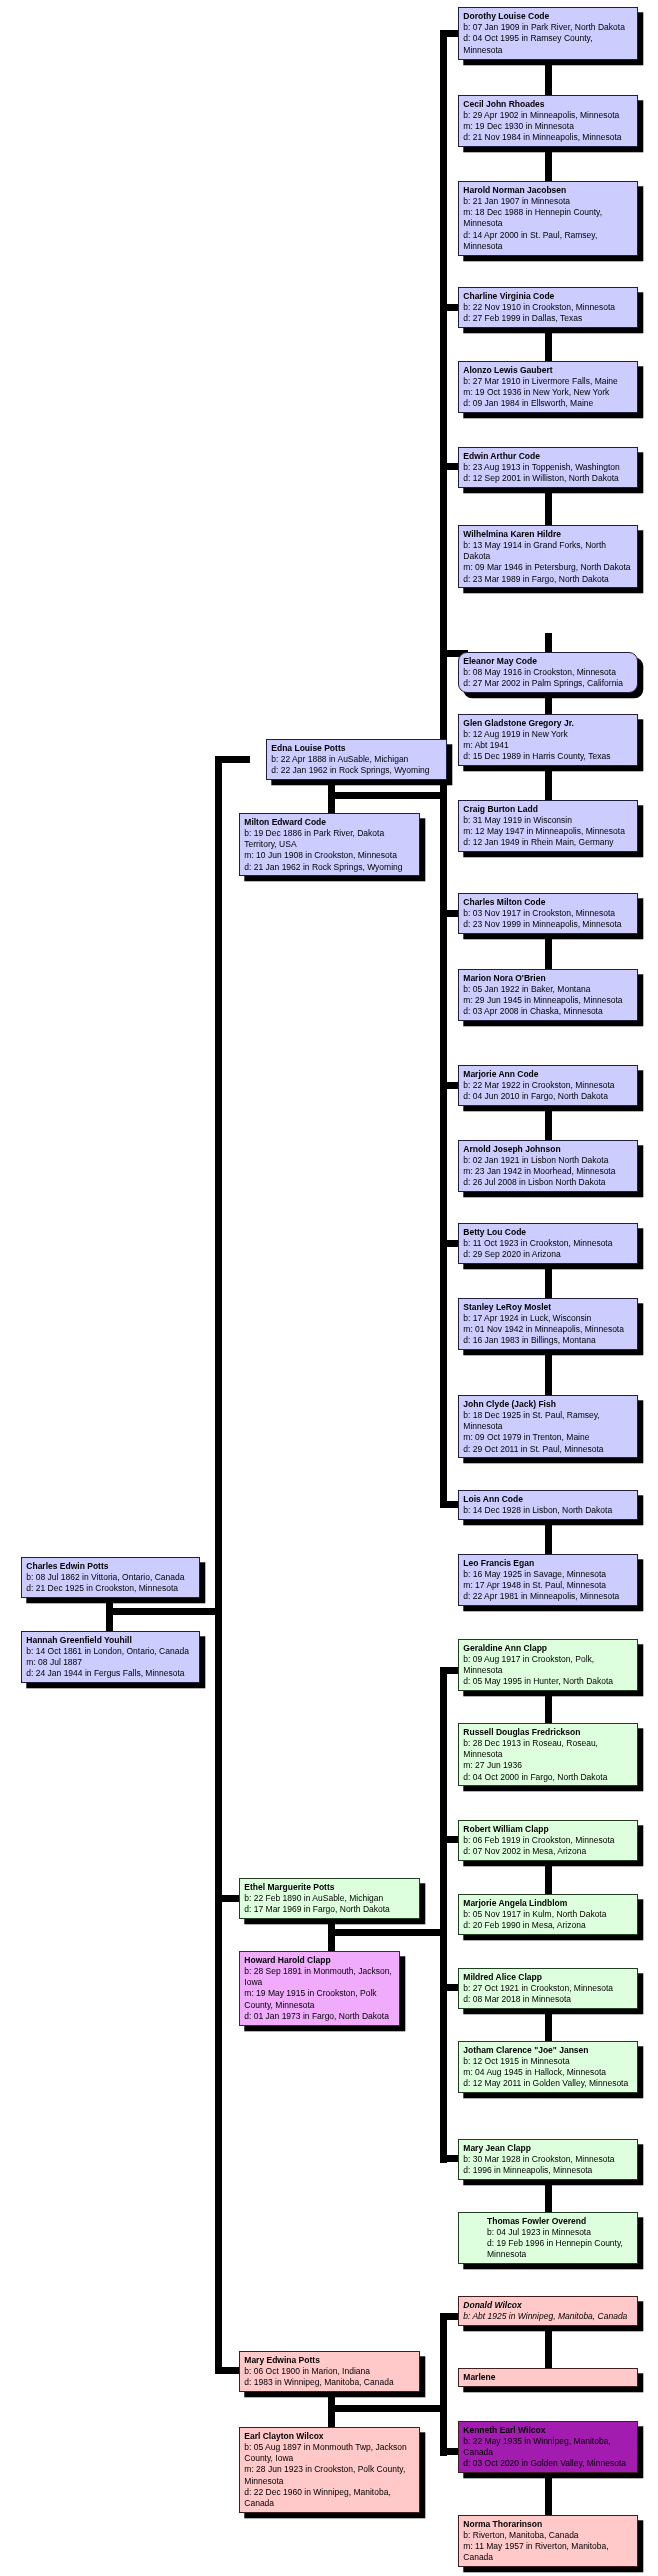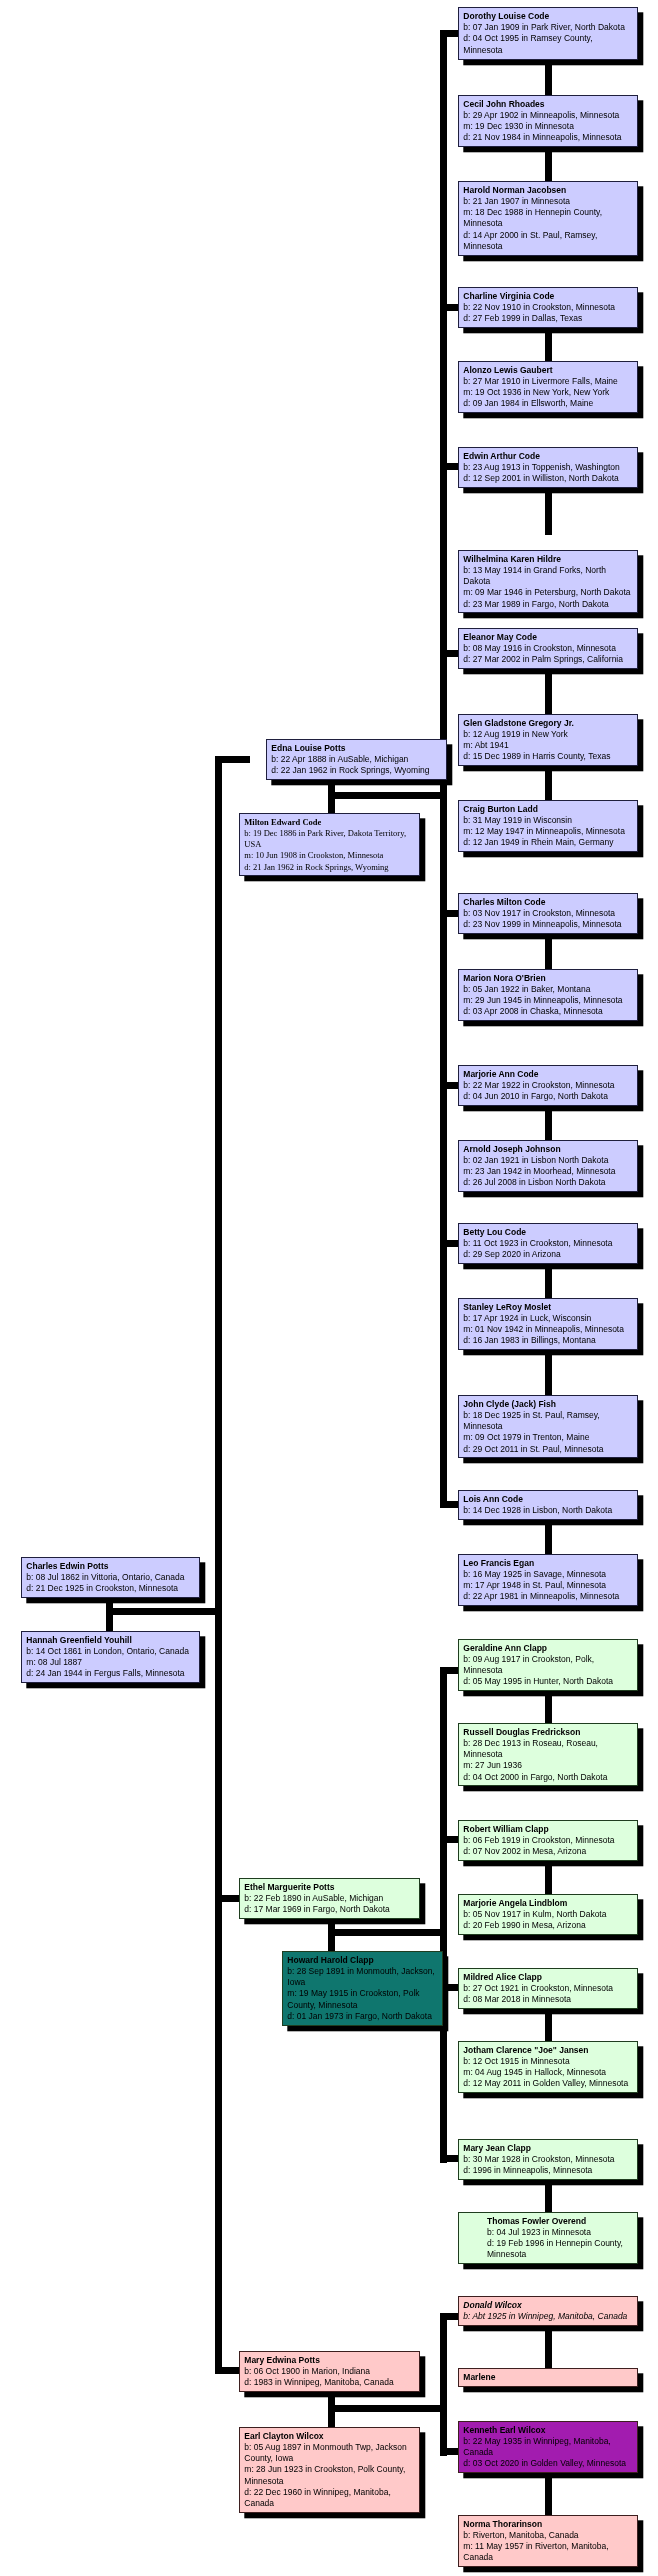--- a/index.html
+++ b/index.html
@@ -96,32 +96,32 @@
       <div class="pname">Hannah Greenfield Youhill</div>
       <div class="pline">b: 14 Oct 1861 in London, Ontario, Canada</div>
       <div class="pline">m: 08 Jul 1887</div>
       <div class="pline">d: 24 Jan 1944 in Fergus Falls, Minnesota</div>
     </div>
     <div class="person" style="left: 239px; top: 739px; width: 181px; background: rgb(204, 204, 255); border-color: rgb(31, 31, 61); margin-left: 27px;">
       <div class="pname">Edna Louise Potts</div>
       <div class="pline">b: 22 Apr 1888 in AuSable, Michigan</div>
       <div class="pline">d: 22 Jan 1962 in Rock Springs, Wyoming</div>
     </div>
-    <div class="person" style="left: 239px; top: 813px; width: 181px; background: rgb(204, 204, 255); border-color: rgb(31, 31, 61); font-family: Liberation Serif, serif;">
+    <div class="person" style="left: 239px; top: 813px; width: 181px; background: rgb(204, 204, 255); border-color: rgb(31, 31, 61);">
       <div class="pname">Milton Edward Code</div>
       <div class="pline">b: 19 Dec 1886 in Park River, Dakota Territory, USA</div>
       <div class="pline">m: 10 Jun 1908 in Crookston, Minnesota</div>
       <div class="pline">d: 21 Jan 1962 in Rock Springs, Wyoming</div>
     </div>
     <div class="person" style="left: 239px; top: 1878px; width: 181px; background: rgb(221, 255, 221); border-color: rgb(31, 61, 31);">
       <div class="pname">Ethel Marguerite Potts</div>
       <div class="pline">b: 22 Feb 1890 in AuSable, Michigan</div>
       <div class="pline">d: 17 Mar 1969 in Fargo, North Dakota</div>
     </div>
-    <div class="person" style="left: 239px; top: 1951px; width: 161px; background: #0f766e; border-color: rgb(31, 61, 31); margin-left: 43px;">
+    <div class="person" style="left: 239px; top: 1951px; width: 161px; background: #f0abfc; border-color: rgb(31, 61, 31);">
       <div class="pname">Howard Harold Clapp</div>
       <div class="pline">b: 28 Sep 1891 in Monmouth, Jackson, Iowa</div>
       <div class="pline">m: 19 May 1915 in Crookston, Polk County, Minnesota</div>
       <div class="pline">d: 01 Jan 1973 in Fargo, North Dakota</div>
     </div>
     <div class="person" style="left: 239px; top: 2351px; width: 181px; background: rgb(255, 201, 201); border-color: rgb(61, 31, 31);">
       <div class="pname">Mary Edwina Potts</div>
       <div class="pline">b: 06 Oct 1900 in Marion, Indiana</div>
       <div class="pline">d: 1983 in Winnipeg, Manitoba, Canada</div>
     </div>
@@ -157,27 +157,27 @@
       <div class="pname">Alonzo Lewis Gaubert</div>
       <div class="pline">b: 27 Mar 1910 in Livermore Falls, Maine</div>
       <div class="pline">m: 19 Oct 1936 in New York, New York</div>
       <div class="pline">d: 09 Jan 1984 in Ellsworth, Maine</div>
     </div>
     <div class="person" style="left: 458px; top: 447px; width: 180px; background: rgb(204, 204, 255); border-color: rgb(31, 31, 61);">
       <div class="pname">Edwin Arthur Code</div>
       <div class="pline">b: 23 Aug 1913 in Toppenish, Washington</div>
       <div class="pline">d: 12 Sep 2001 in Williston, North Dakota</div>
     </div>
-    <div class="person" style="left: 458px; top: 550px; width: 180px; background: rgb(204, 204, 255); border-color: rgb(31, 31, 61);">
+    <div class="person" style="left: 458px; top: 525px; width: 180px; background: rgb(204, 204, 255); border-color: rgb(31, 31, 61);">
       <div class="pname">Wilhelmina Karen Hildre</div>
       <div class="pline">b: 13 May 1914 in Grand Forks, North Dakota</div>
       <div class="pline">m: 09 Mar 1946 in Petersburg, North Dakota</div>
       <div class="pline">d: 23 Mar 1989 in Fargo, North Dakota</div>
     </div>
-    <div class="person" style="left: 458px; top: 628px; width: 180px; background: rgb(204, 204, 255); border-color: rgb(31, 31, 61);">
+    <div class="person" style="left: 458px; top: 652px; width: 180px; background: rgb(204, 204, 255); border-color: rgb(31, 31, 61); border-radius: 9px;">
       <div class="pname">Eleanor May Code</div>
       <div class="pline">b: 08 May 1916 in Crookston, Minnesota</div>
       <div class="pline">d: 27 Mar 2002 in Palm Springs, California</div>
     </div>
     <div class="person" style="left: 458px; top: 714px; width: 180px; background: rgb(204, 204, 255); border-color: rgb(31, 31, 61);">
       <div class="pname">Glen Gladstone Gregory Jr.</div>
       <div class="pline">b: 12 Aug 1919 in New York</div>
       <div class="pline">m: Abt 1941</div>
       <div class="pline">d: 15 Dec 1989 in Harris County, Texas</div>
     </div>

